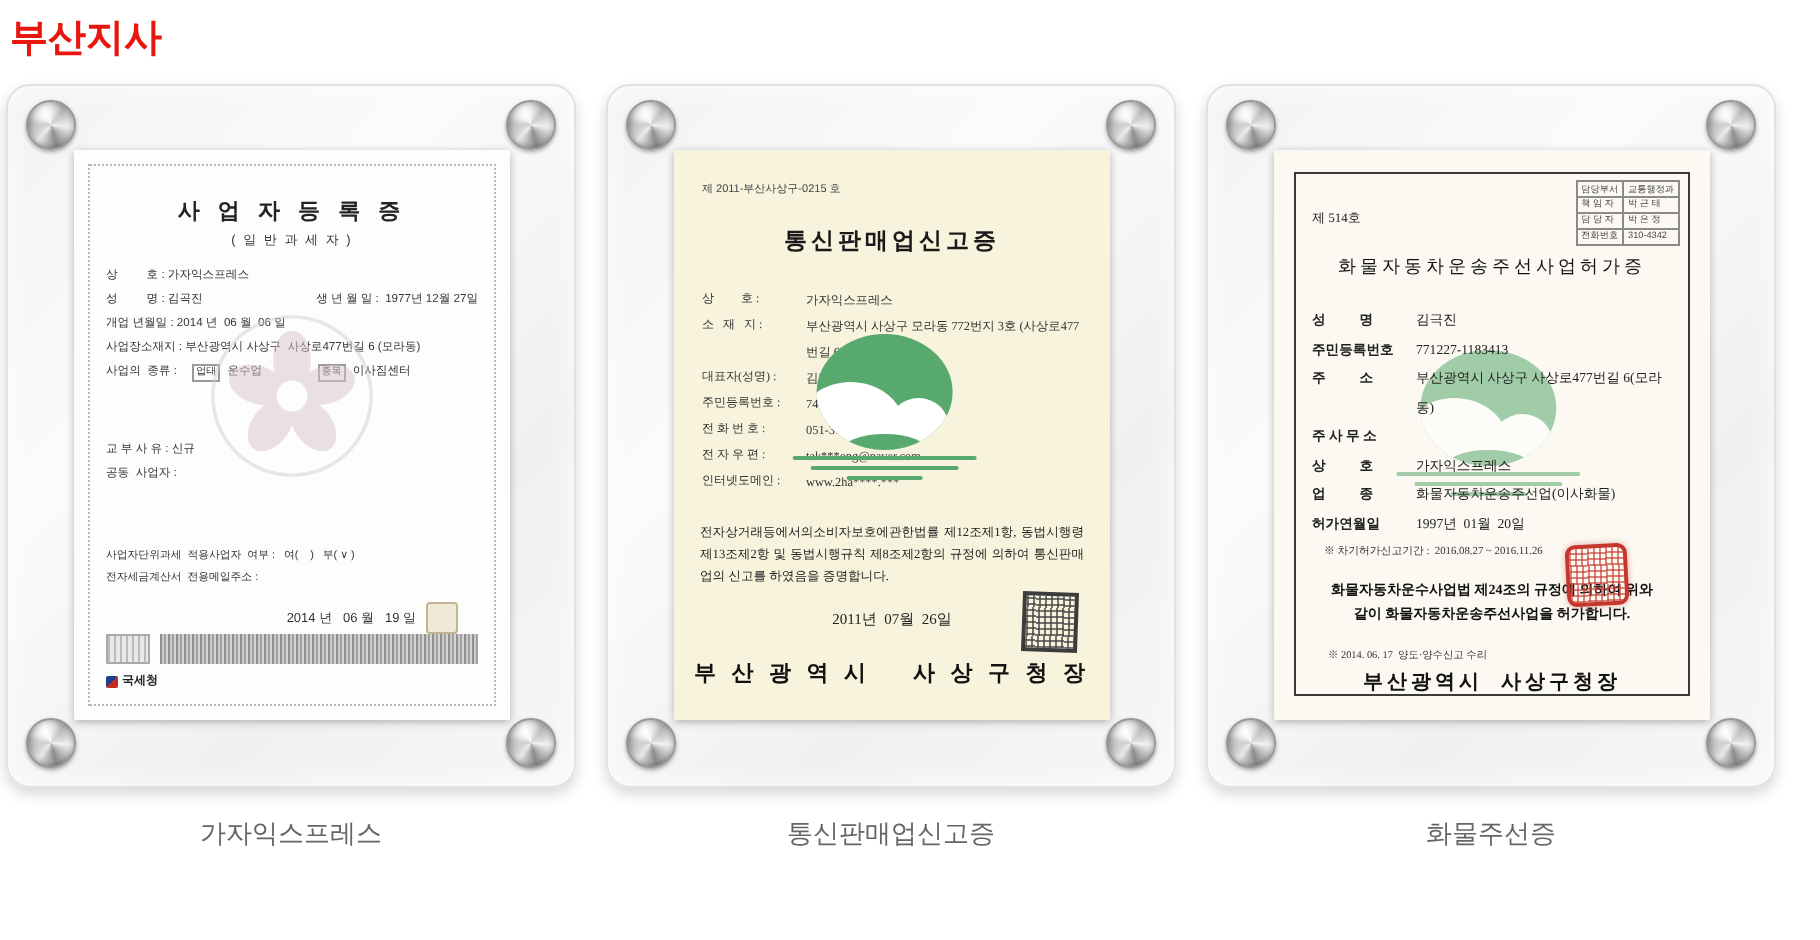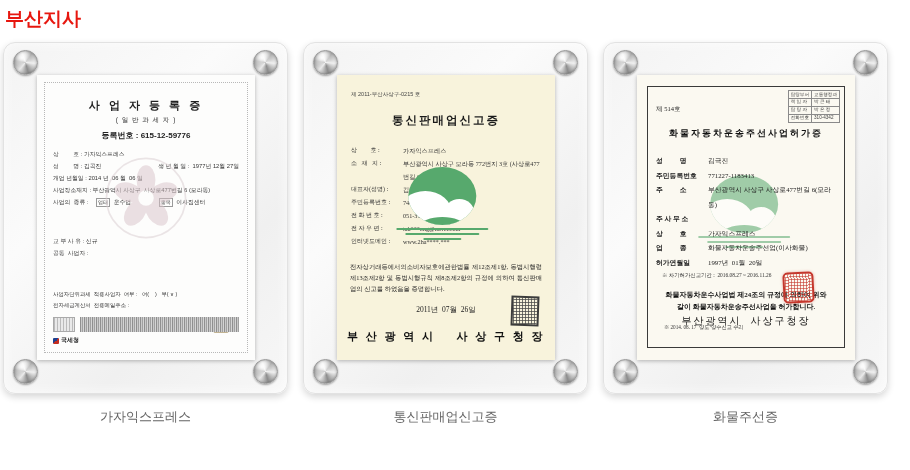--- a/index.html
+++ b/index.html
@@ -98,36 +98,36 @@
        repeating-linear-gradient(0deg,rgba(70,70,70,.75) 0 1px,transparent 1px 3px),
        repeating-linear-gradient(90deg,rgba(70,70,70,.75) 0 1px,transparent 1px 3px); }
 
   
   .c3-box { position:absolute; inset:11px 10px 12px 10px; border:1px solid #3a3a3a; padding:6px 8px; }
   .c3-info { position:absolute; top:3px; right:4px; border:1px solid #8a8a8a; border-collapse:collapse; }
   .c3-info td { border:1px solid #8a8a8a; font-size:4.6px; color:#444; padding:0.5px 2px;
                 line-height:1.3; white-space:pre; }
   .c3-docno { font-size:6.5px; color:#222; margin-top:12px;
               font-family:"Liberation Serif","DejaVu Serif",serif; }
-  .c3-title { text-align:center; font-size:9px; font-weight:bold; letter-spacing:2px; color:#111;
+  .c3-title { text-align:center; font-size:9px; font-weight:normal; letter-spacing:2px; color:#111;
               margin-top:13px; font-family:"Liberation Serif","DejaVu Serif",serif; }
   .c3-rows { position:relative; z-index:1; margin-top:14px;
              font-family:"Liberation Serif","DejaVu Serif",serif; }
   .c3-row { display:flex; font-size:6.8px; color:#222; line-height:14.5px; }
   .c3-row .lab { width:52px; flex:none; font-weight:bold; }
   .c3-row .val { flex:1; }
   .c3-logo { left:50%; transform:translateX(-52%); top:88px; z-index:0; opacity:.55; }
   .c3-note { font-size:5.4px; color:#333; margin:2px 0 0 6px;
              font-family:"Liberation Serif","DejaVu Serif",serif; }
   .c3-body { text-align:center; font-size:7px; line-height:1.7; color:#111; margin:11px 6px 0 6px;
              font-weight:bold; font-family:"Liberation Serif","DejaVu Serif",serif; }
   .c3-date { text-align:center; font-size:7.5px; color:#111; margin-top:8px; font-weight:bold;
              font-family:"Liberation Serif","DejaVu Serif",serif; }
-  .c3-issuer { text-align:center; font-size:10px; font-weight:normal; letter-spacing:2px; color:#111;
-               margin-top:0; font-family:"Liberation Serif","DejaVu Serif",serif; }
+  .c3-issuer { text-align:center; font-size:10px; font-weight:bold; letter-spacing:2px; color:#111;
+               margin-top:20px; font-family:"Liberation Serif","DejaVu Serif",serif; }
   .seal-red { position:absolute; right:30px; bottom:44px; width:31px; height:31px;
      border:2px solid #c5372c; border-radius:5px; transform:rotate(-3deg); background:
        repeating-linear-gradient(0deg,rgba(197,55,44,.6) 0 1px,transparent 1px 3px),
        repeating-linear-gradient(90deg,rgba(197,55,44,.6) 0 1px,transparent 1px 3px);
      box-shadow:0 0 3px rgba(197,55,44,.4); }
   .c3-foot { position:absolute; left:16px; bottom:16px; font-size:5.2px; color:#333;
              font-family:"Liberation Serif","DejaVu Serif",serif; }
 
   .caption { margin-top:14px; font-size:13px; color:#666; text-align:center; }
 </style>
@@ -144,21 +144,20 @@
       <div class="glass-frame">
         <span class="screw tl"></span>
         <span class="screw tr"></span>
         <span class="screw bl"></span>
         <span class="screw br"></span>
 
         <div class="paper">
           <div class="deco">
             <div class="c1-title">사 업 자 등 록 증</div>
             <div class="c1-sub">( 일 반 과 세 자 )</div>
-            <div class="c1-regno">등록번호 : 615-12-59776</div>
 
             <div class="c1-row r" style="margin-top:9px;">상         호 : 가자익스프레스</div>
             <div class="c1-row flex">
               <span class="r">성         명 : 김곡진</span>
               <span class="r">생 년 월 일 :  1977년 12월 27일</span>
             </div>
             <div class="c1-row r">개업 년월일 : 2014 년  06 월  06 일</div>
             <div class="c1-row r">사업장소재지 : 부산광역시 사상구  사상로477번길 6 (모라동)</div>
             <div class="c1-row">
               <span class="r">사업의  종류 :</span>

